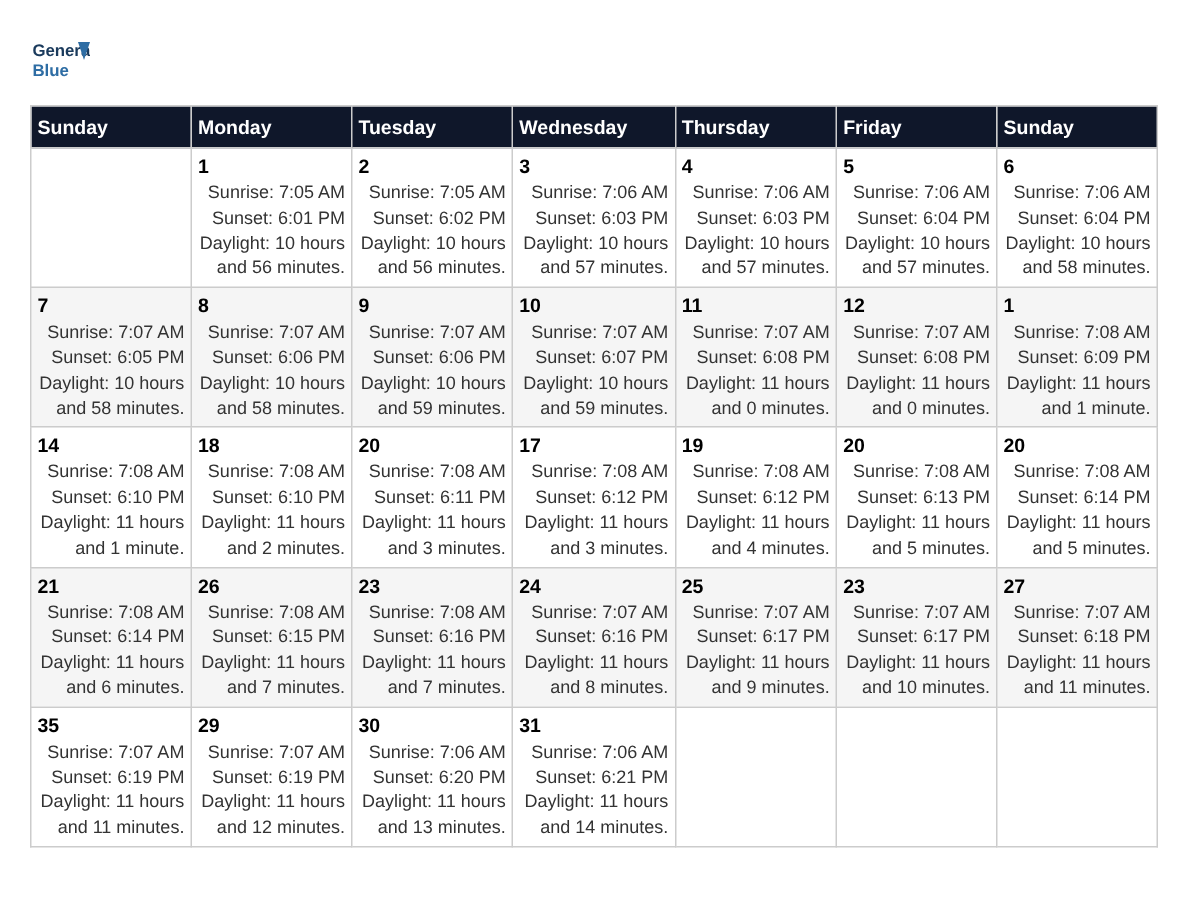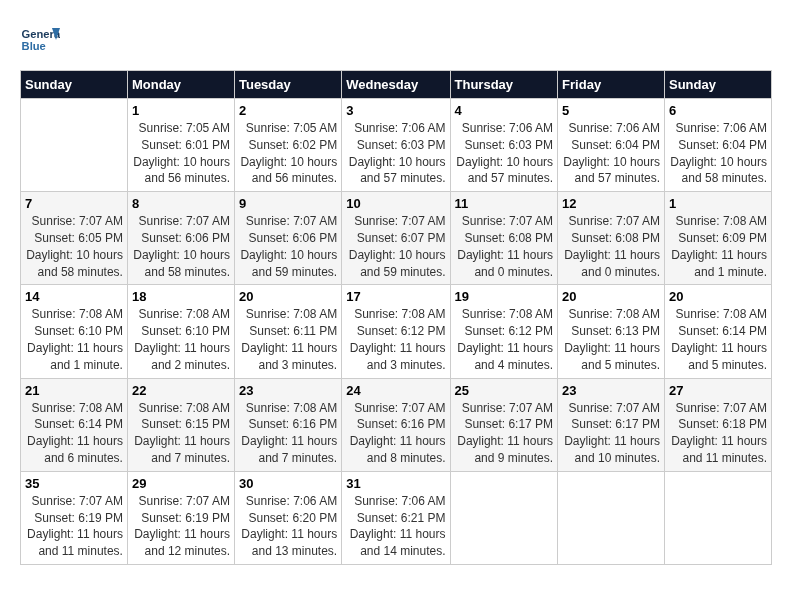--- a/index.html
+++ b/index.html
@@ -258,21 +258,21 @@
       </tr>
       <tr>
         <td>
           <div class="day-number">21</div>
           <div class="day-info" style="white-space: pre-line;">Sunrise: 7:08 AM
 Sunset: 6:14 PM
 Daylight: 11 hours
 and 6 minutes.</div>
         </td>
         <td>
-          <div class="day-number">22</div>
+          <div class="day-number">26</div>
           <div class="day-info" style="white-space: pre-line;">Sunrise: 7:08 AM
 Sunset: 6:15 PM
 Daylight: 11 hours
 and 7 minutes.</div>
         </td>
         <td>
           <div class="day-number">23</div>
           <div class="day-info" style="white-space: pre-line;">Sunrise: 7:08 AM
 Sunset: 6:16 PM
 Daylight: 11 hours

